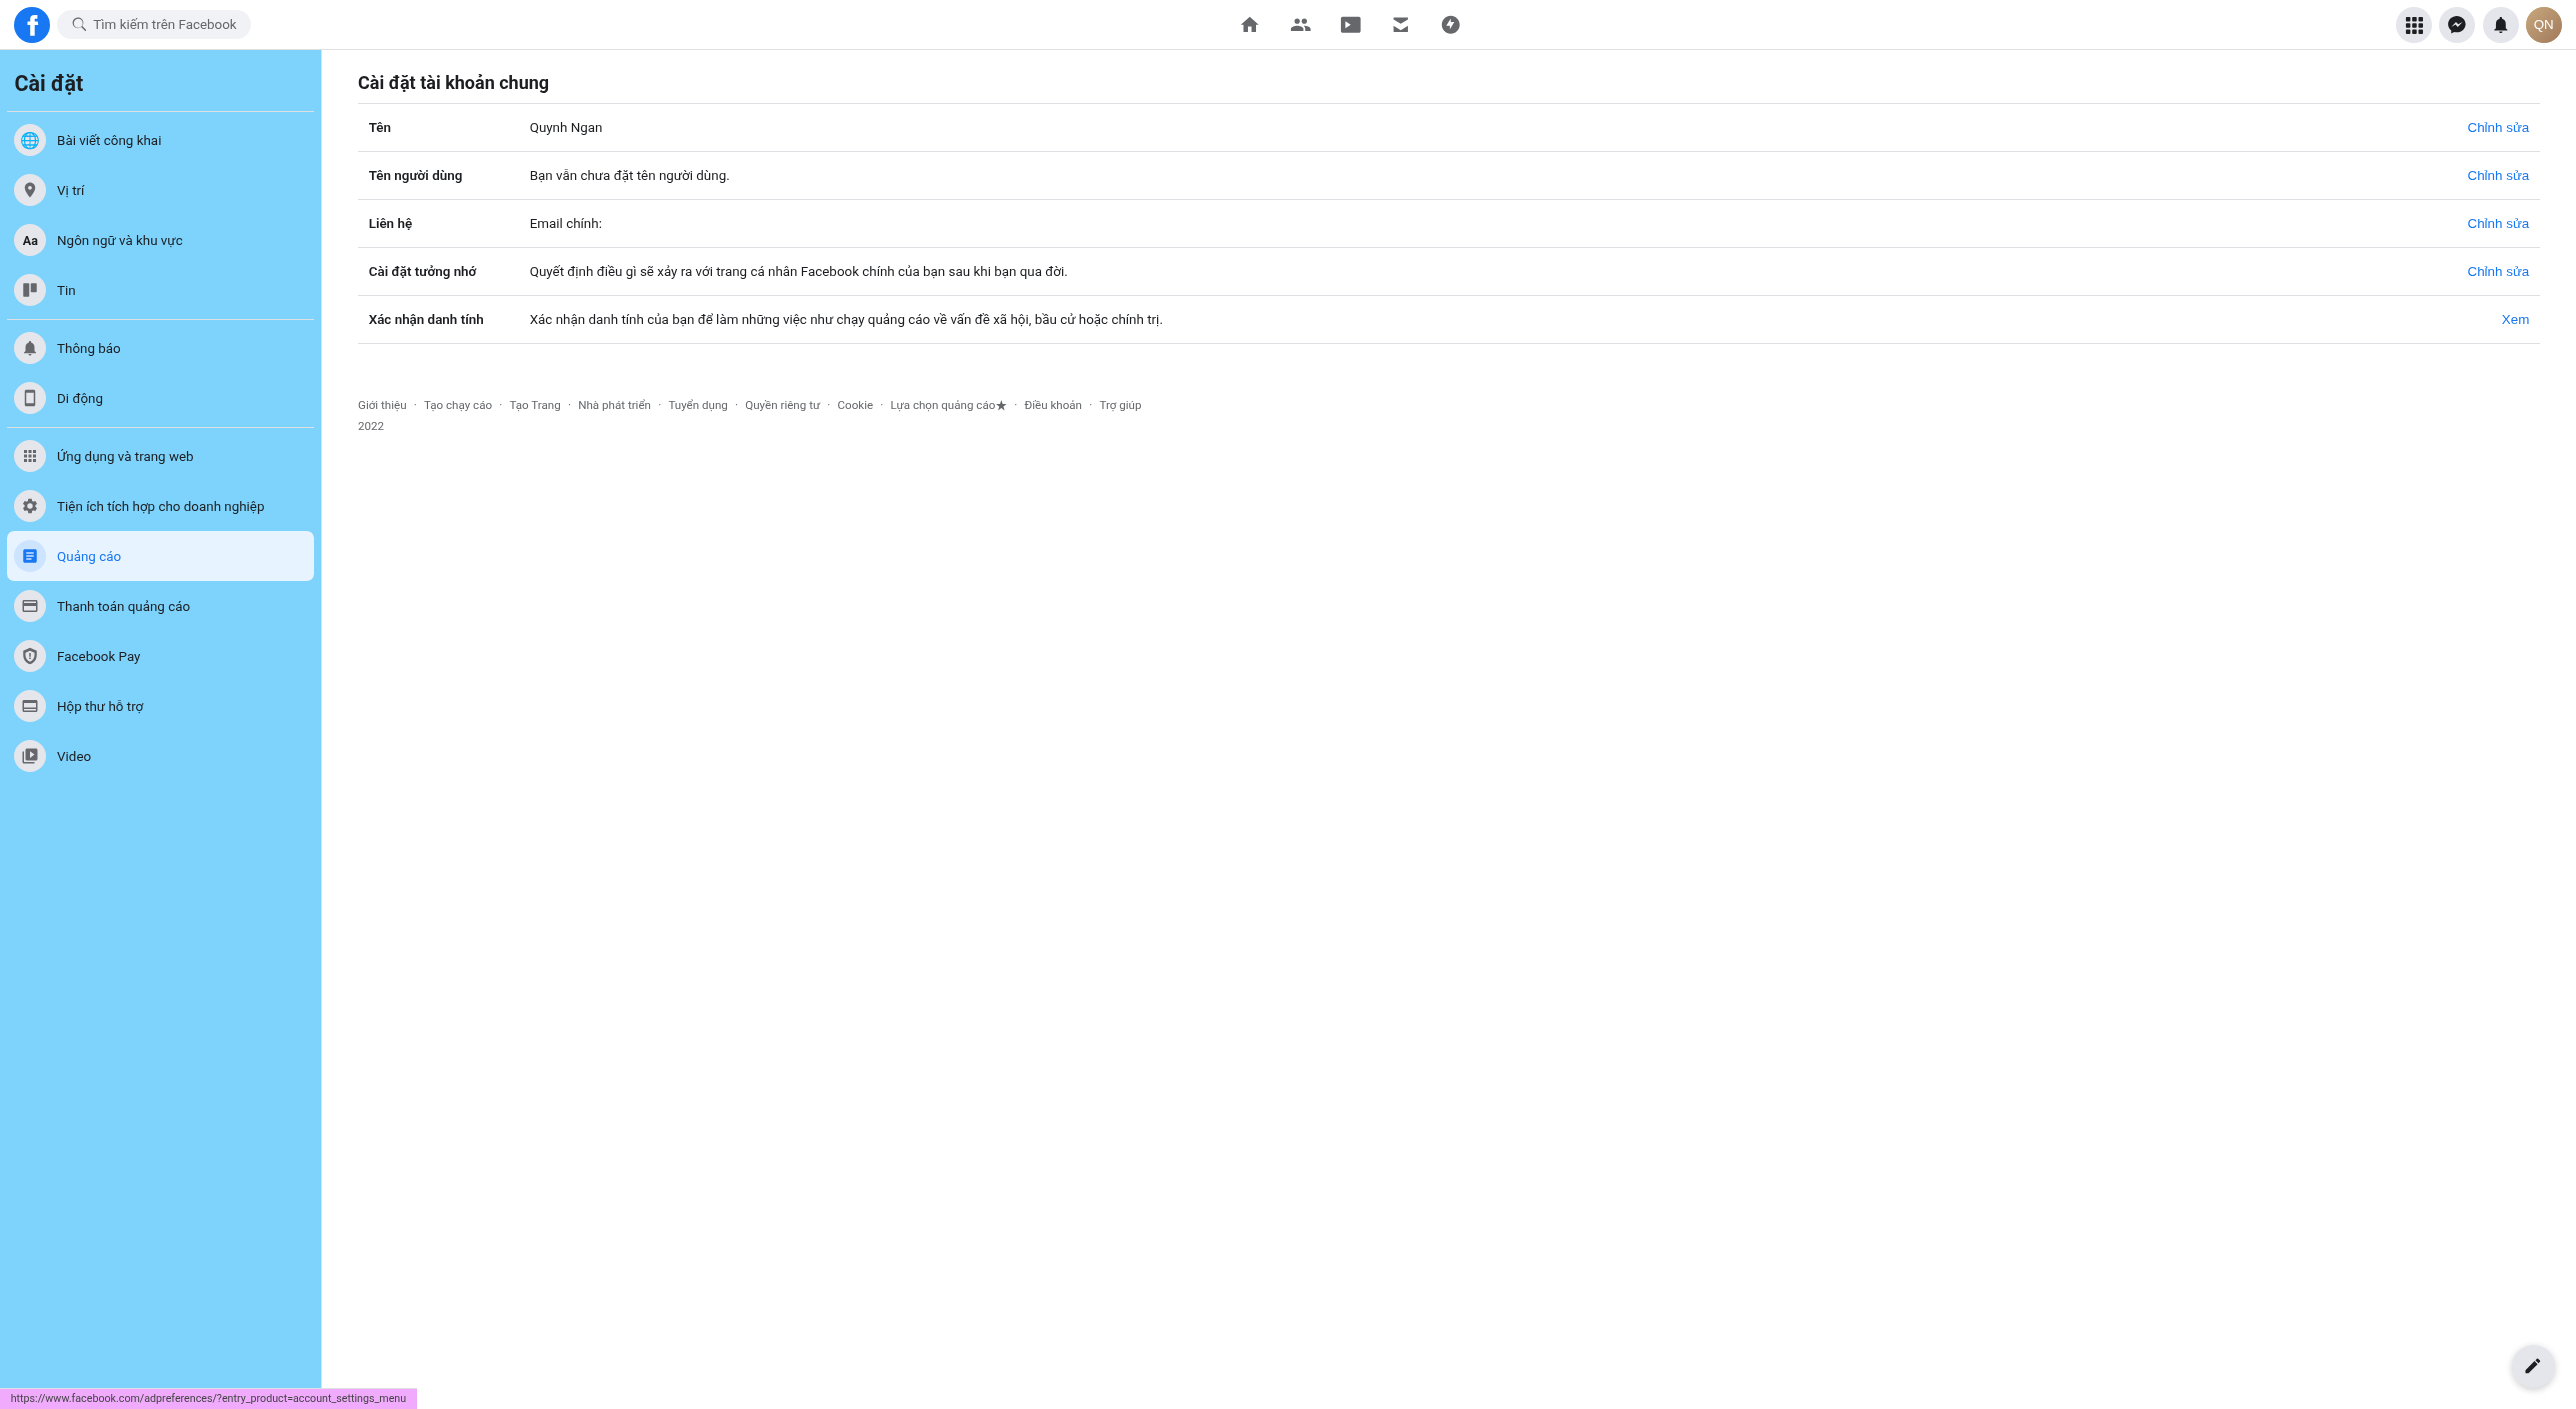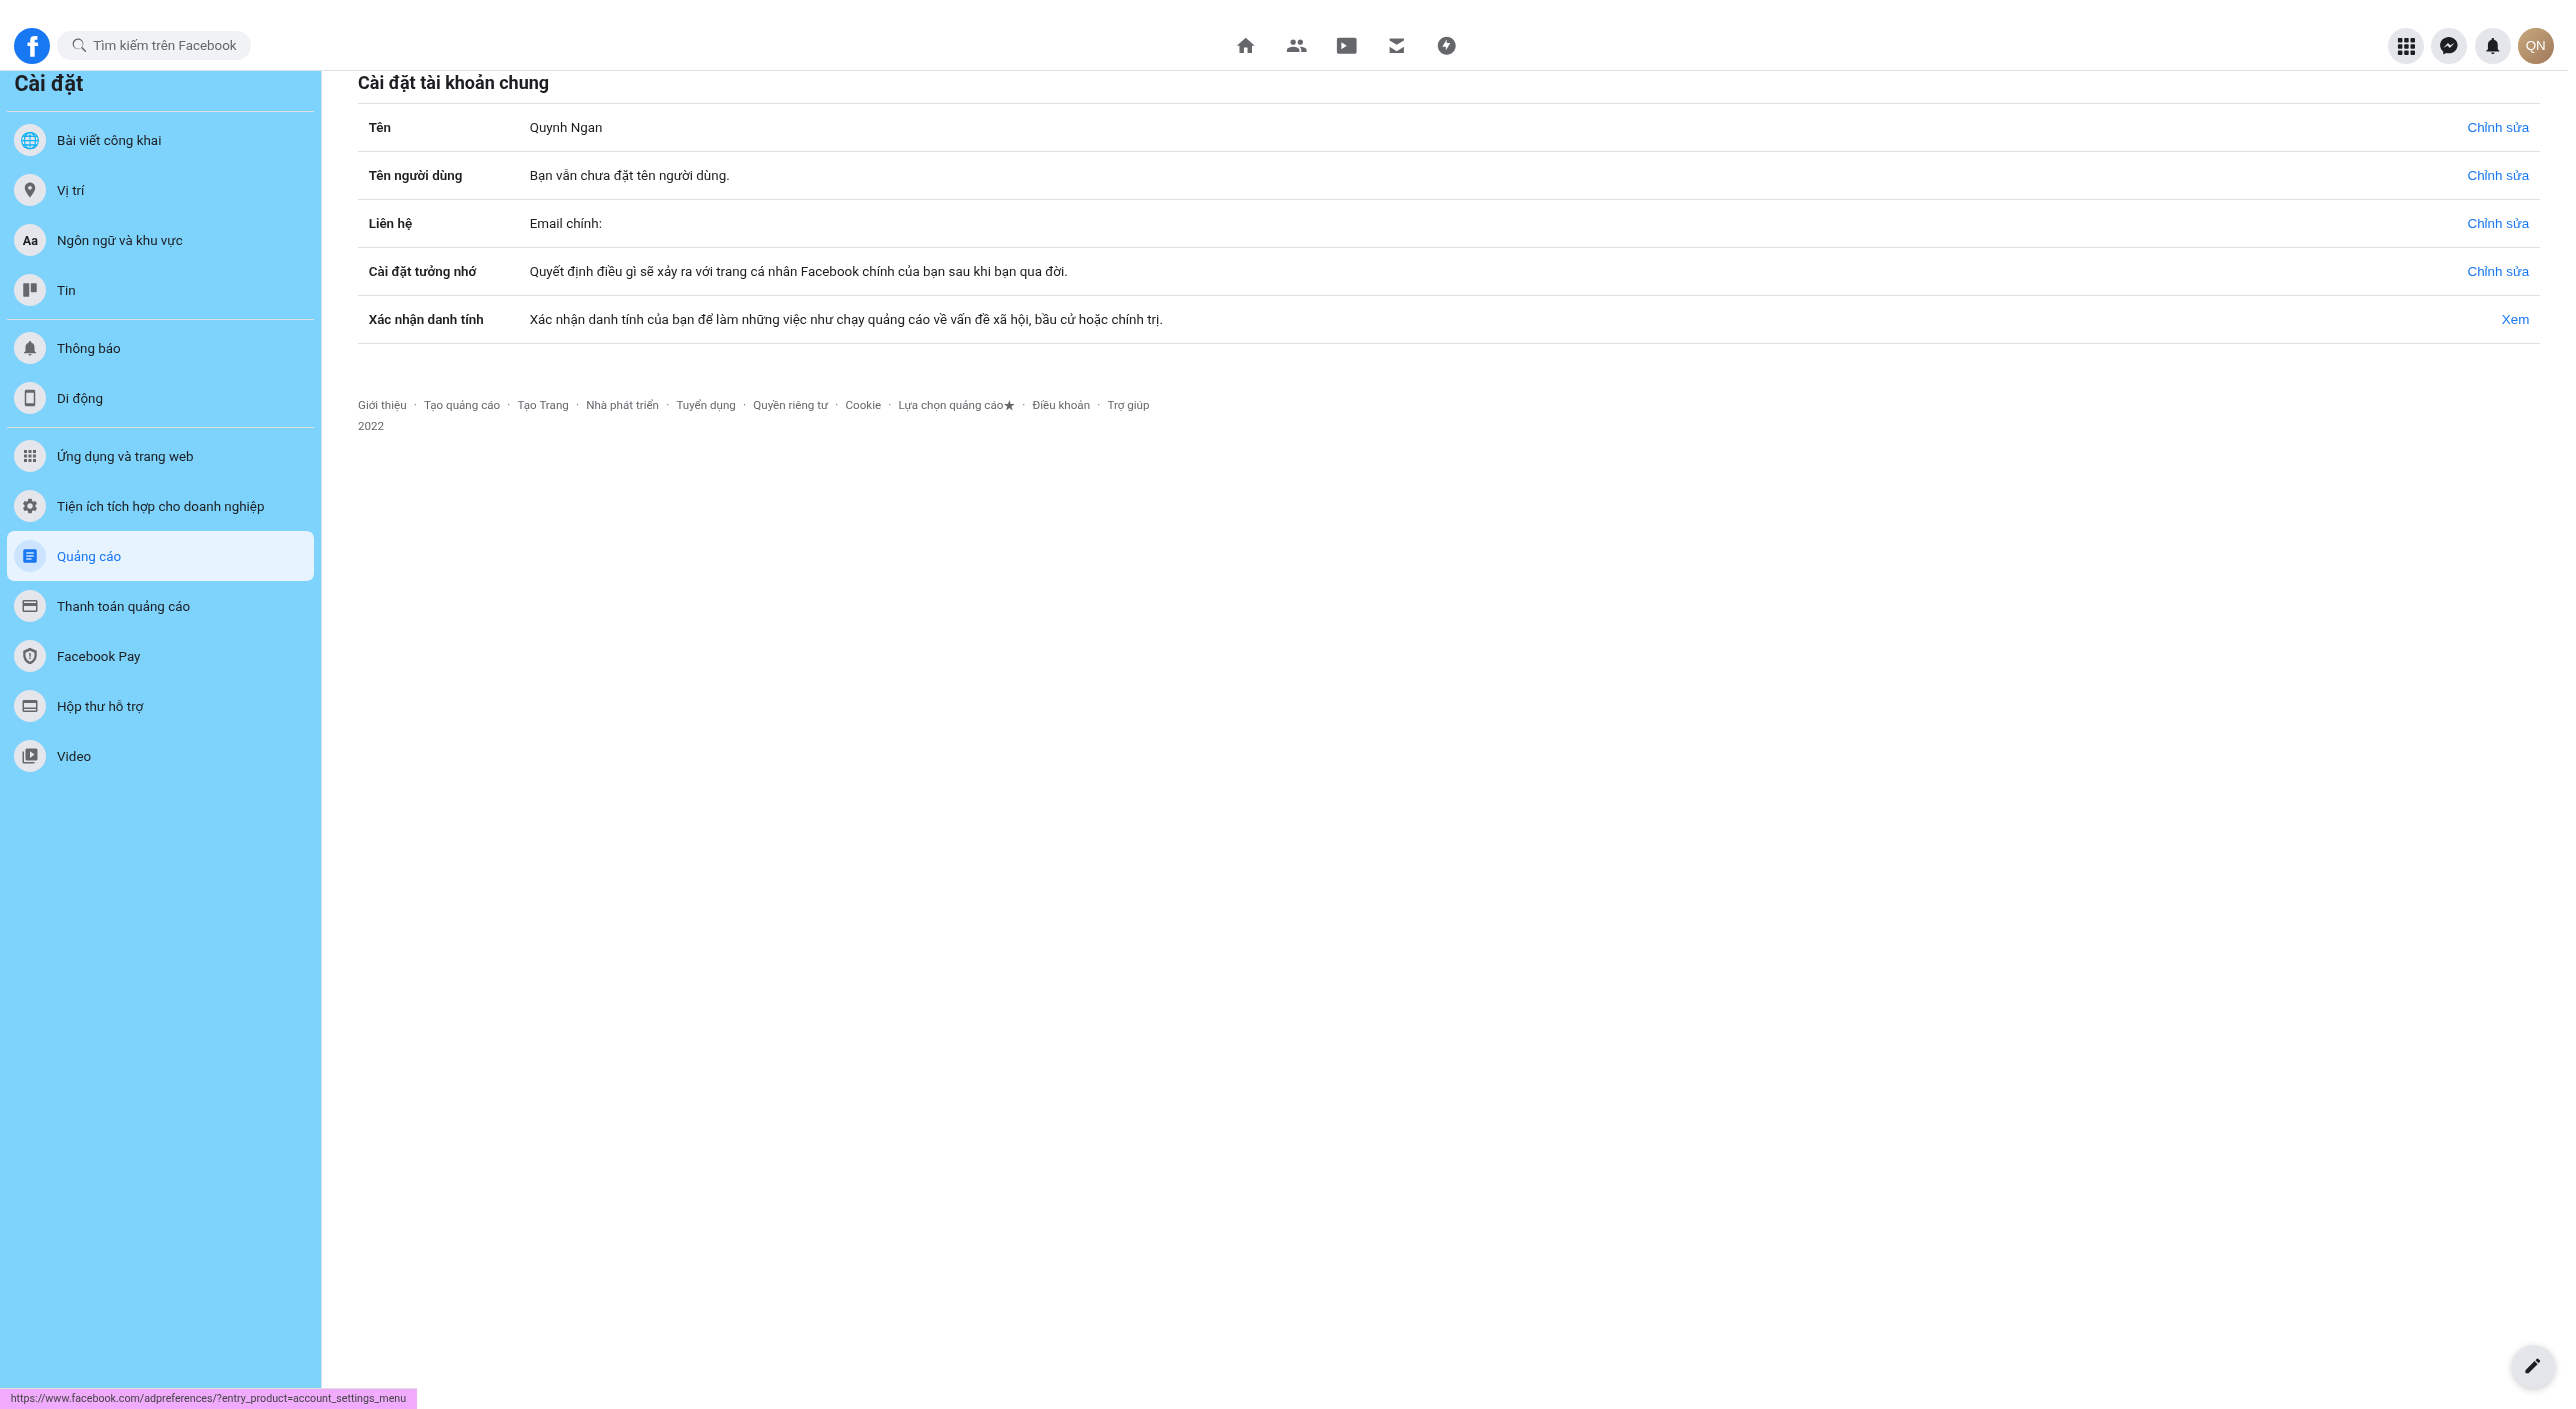--- a/index.html
+++ b/index.html
@@ -1,25 +1,24 @@
 <!DOCTYPE html>
 <html style="font-size:14.3px"><head>
   <meta charset="utf-8">
   <style>
     * { margin: 0; padding: 0; box-sizing: border-box; }
     body { font-family: -apple-system, BlinkMacSystemFont, 'Segoe UI', Roboto, Arial, sans-serif; background: #fff; font-size: 13.4px; color: #1c1e21; }
 
     
     .topnav {
-      position: fixed; top: 0; left: 0; right: 8px;
+      position: fixed; top: 0; left: 0; right: 0;
       height: 50px; background: #fff;
       border-bottom: 0.9px solid #dddfe2;
       display: flex; align-items: center; z-index: 100;
       padding: 0 14.3px;
-      margin-top: 21px;
     }
     .topnav-left { display: flex; align-items: center; gap: 7.2px; min-width: 304px; }
     .fb-logo { width: 36px; height: 36px; }
     .search-bar {
       display: flex; align-items: center;
       background: #f0f2f5; border-radius: 18px;
       padding: 7.2px 14.3px; gap: 7.2px; cursor: pointer;
     }
     .search-bar span { color: #65676b; font-size: 13.4px; }
     .topnav-center { flex: 1; display: flex; align-items: center; justify-content: center; gap: 7.2px; }
@@ -363,21 +362,21 @@
           <button class="edit-link">Xem</button>
         </td>
       </tr>
     </tbody>
       </table>
 
     <div class="footer">
       <div class="footer-links">
         <a class="footer-link">Giới thiệu</a>
         <span style="color:#65676b;font-size:11.6px;">·</span>
-        <a class="footer-link">Tạo quảng cáo</a>
+        <a class="footer-link">Tạo chạy cáo</a>
         <span style="color:#65676b;font-size:11.6px;">·</span>
         <a class="footer-link">Tạo Trang</a>
         <span style="color:#65676b;font-size:11.6px;">·</span>
         <a class="footer-link">Nhà phát triển</a>
         <span style="color:#65676b;font-size:11.6px;">·</span>
         <a class="footer-link">Tuyển dụng</a>
         <span style="color:#65676b;font-size:11.6px;">·</span>
         <a class="footer-link">Quyền riêng tư</a>
         <span style="color:#65676b;font-size:11.6px;">·</span>
         <a class="footer-link">Cookie</a>

